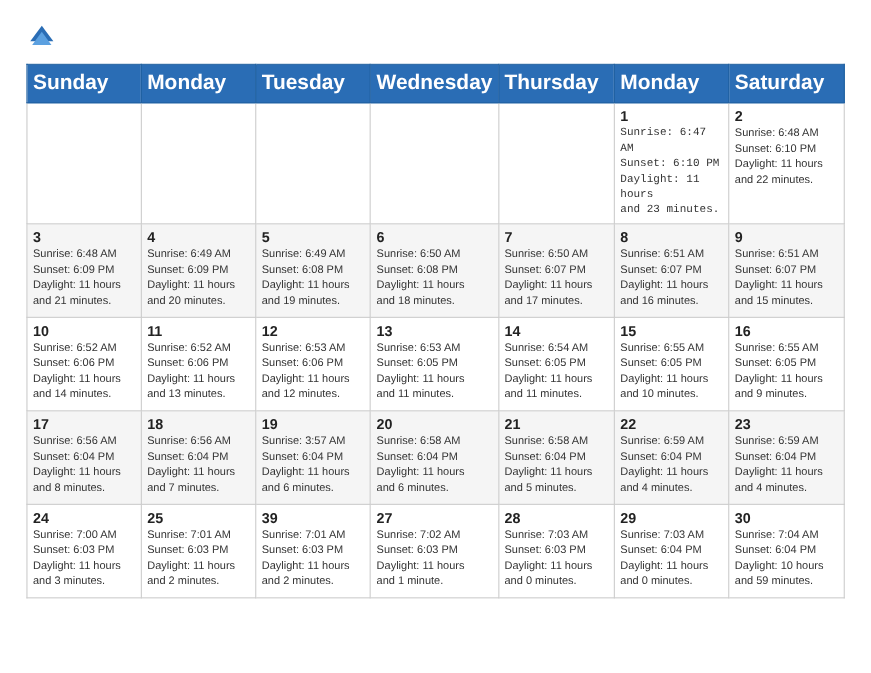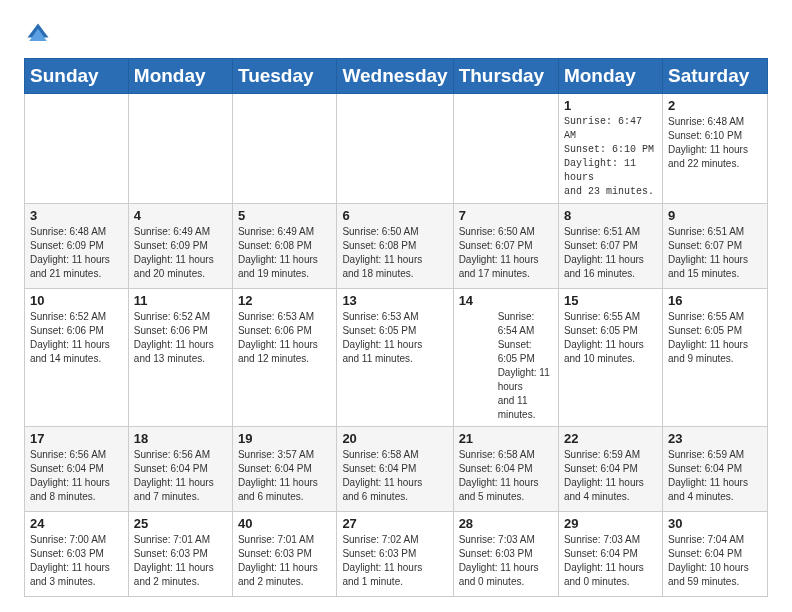--- a/index.html
+++ b/index.html
@@ -224,21 +224,21 @@
           </td>
           <td>
             <span class="day-number">13</span>
             <div class="day-info" style="white-space: pre-line;">Sunrise: 6:53 AM
 Sunset: 6:05 PM
 Daylight: 11 hours
 and 11 minutes.</div>
           </td>
           <td>
             <span class="day-number">14</span>
-            <div class="day-info" style="white-space: pre-line; margin-left: 39px;">Sunrise: 6:54 AM
+            <div class="day-info" style="white-space: pre-line;">Sunrise: 6:54 AM
 Sunset: 6:05 PM
 Daylight: 11 hours
 and 11 minutes.</div>
           </td>
           <td>
             <span class="day-number">15</span>
             <div class="day-info" style="white-space: pre-line;">Sunrise: 6:55 AM
 Sunset: 6:05 PM
 Daylight: 11 hours
 and 10 minutes.</div>
@@ -311,21 +311,21 @@
 and 3 minutes.</div>
           </td>
           <td>
             <span class="day-number">25</span>
             <div class="day-info" style="white-space: pre-line;">Sunrise: 7:01 AM
 Sunset: 6:03 PM
 Daylight: 11 hours
 and 2 minutes.</div>
           </td>
           <td>
-            <span class="day-number">40</span>
+            <span class="day-number">39</span>
             <div class="day-info" style="white-space: pre-line;">Sunrise: 7:01 AM
 Sunset: 6:03 PM
 Daylight: 11 hours
 and 2 minutes.</div>
           </td>
           <td>
             <span class="day-number">27</span>
             <div class="day-info" style="white-space: pre-line;">Sunrise: 7:02 AM
 Sunset: 6:03 PM
 Daylight: 11 hours

